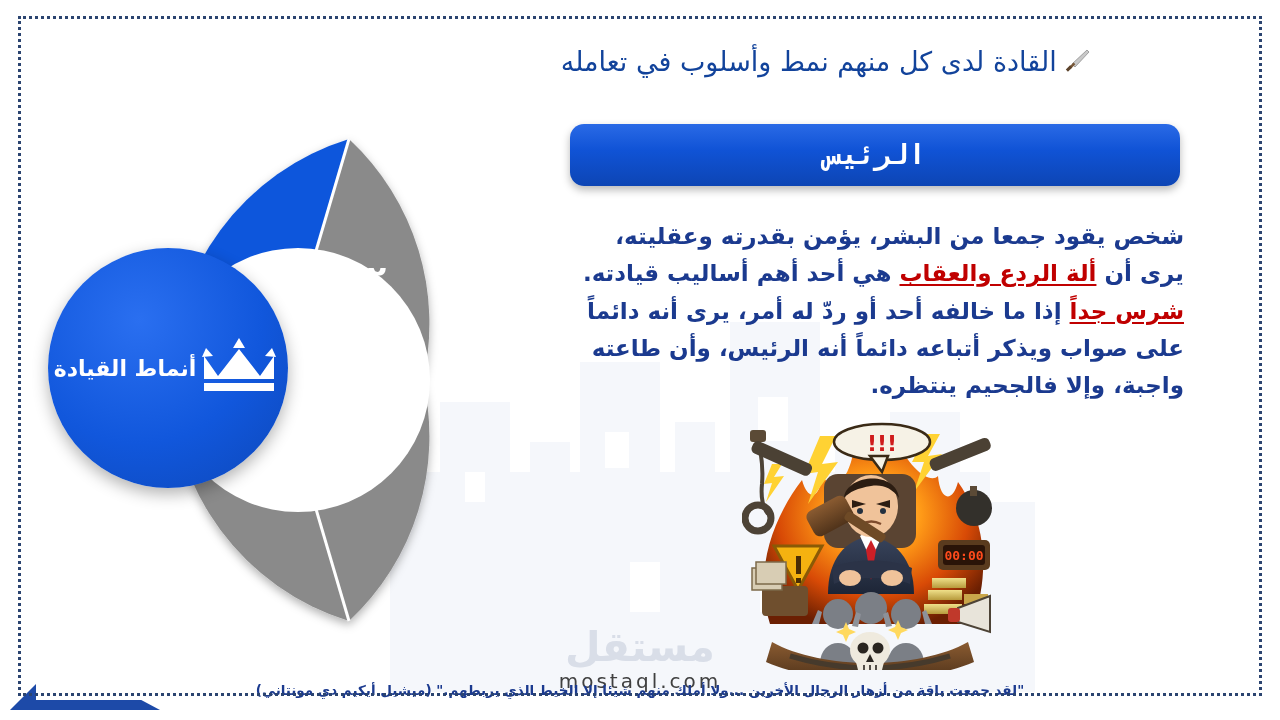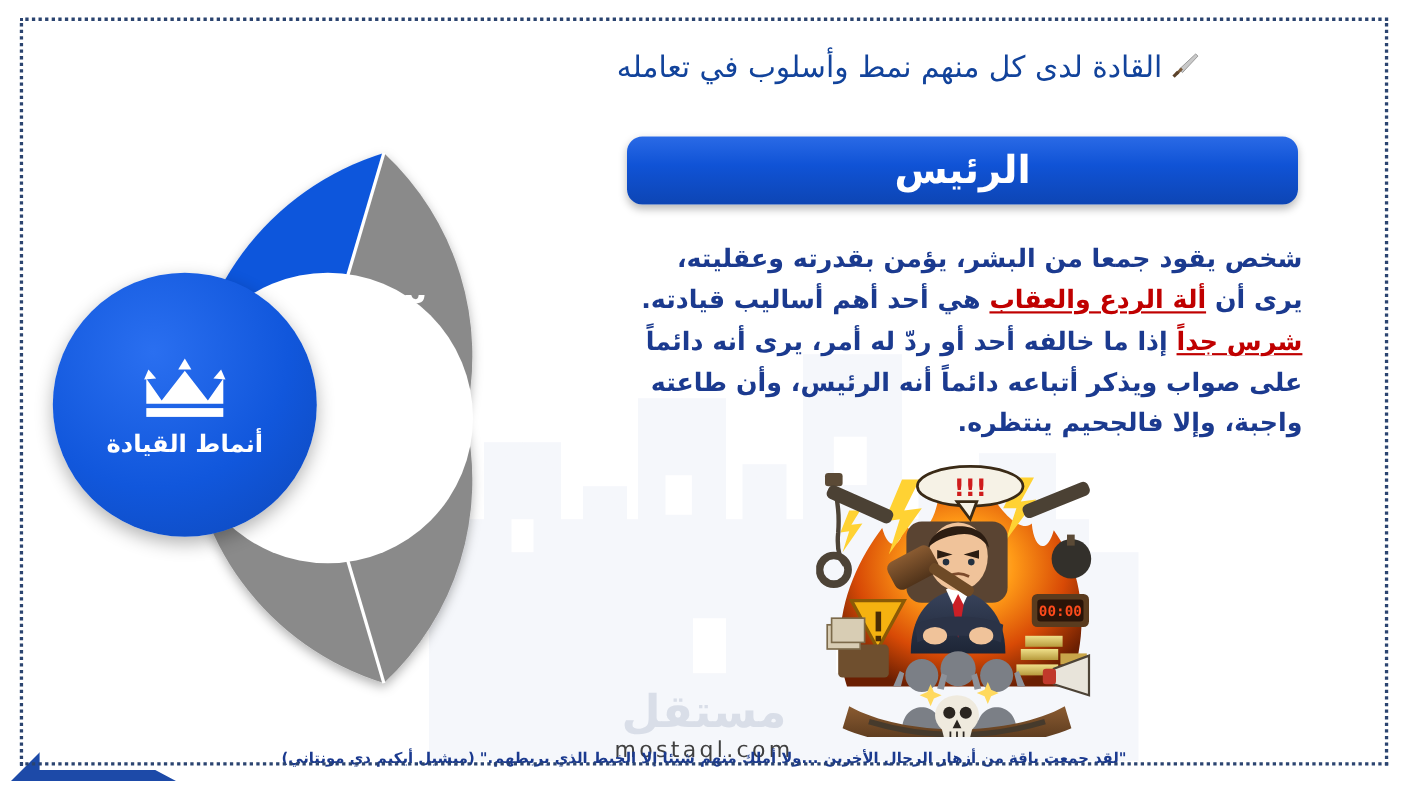--- a/index.html
+++ b/index.html
@@ -96,21 +96,21 @@
   .center-circle {
     position: absolute;
     left: 48px;
     top: 248px;
     width: 240px;
     height: 240px;
     border-radius: 50%;
     background: radial-gradient(circle at 38% 30%, #2a6ff0 0%, #1157dc 55%, #0d47b8 100%);
     box-shadow: 0 6px 16px rgba(0,0,0,0.30);
     display: flex;
-    flex-direction: column;
+    flex-direction: row;
     align-items: center;
     justify-content: center;
     z-index: 8;
   }
   .crown-icon { width: 86px; height: 62px; margin-bottom: 10px; }
   .center-label {
     color: #ffffff;
     font-size: 22px;
     font-weight: 700;
     text-align: center;
@@ -148,23 +148,24 @@
     border-radius: 14px;
     background: linear-gradient(180deg, #2a6ae6 0%, #1053d6 42%, #0d45b4 100%);
     box-shadow: 0 4px 8px rgba(0,0,0,0.28);
     display: flex;
     align-items: center;
     justify-content: center;
     z-index: 12;
   }
   .banner-text {
     color: #ffffff;
-    font-size: 35px;
+    font-size: 28px;
     font-weight: 700;
     direction: rtl;
+    font-family: Liberation Mono, monospace;
   }
 
   
   .body-text {
     position: absolute;
     right: 96px;
     top: 218px;
     width: 620px;
     direction: rtl;
     color: #1b3a8f;

